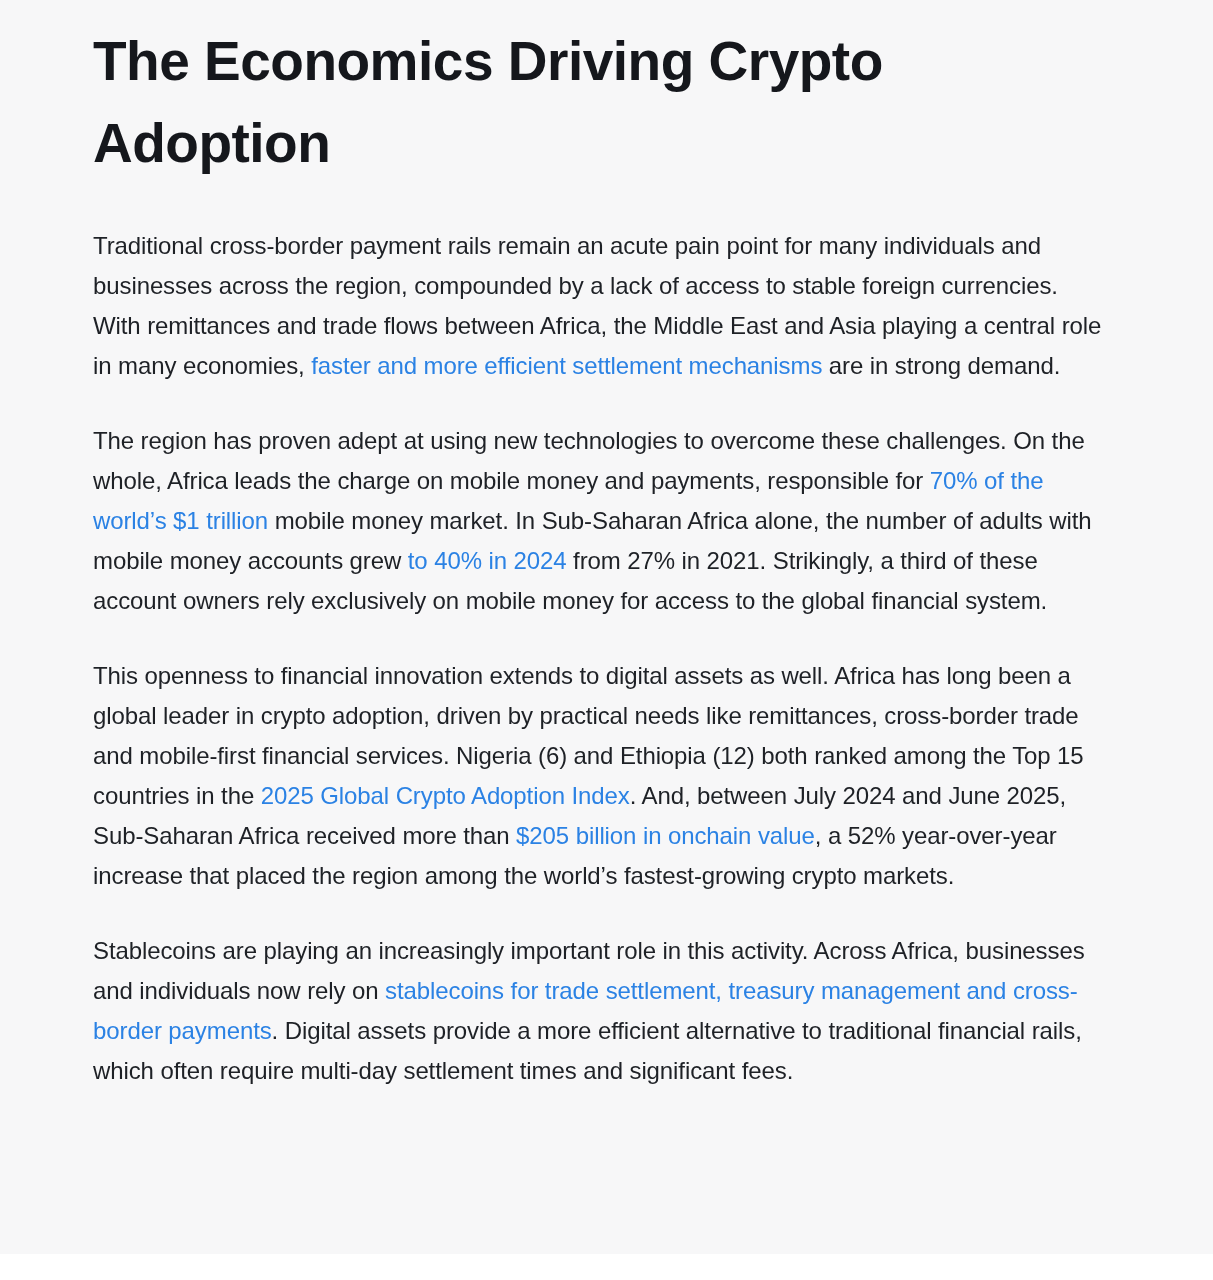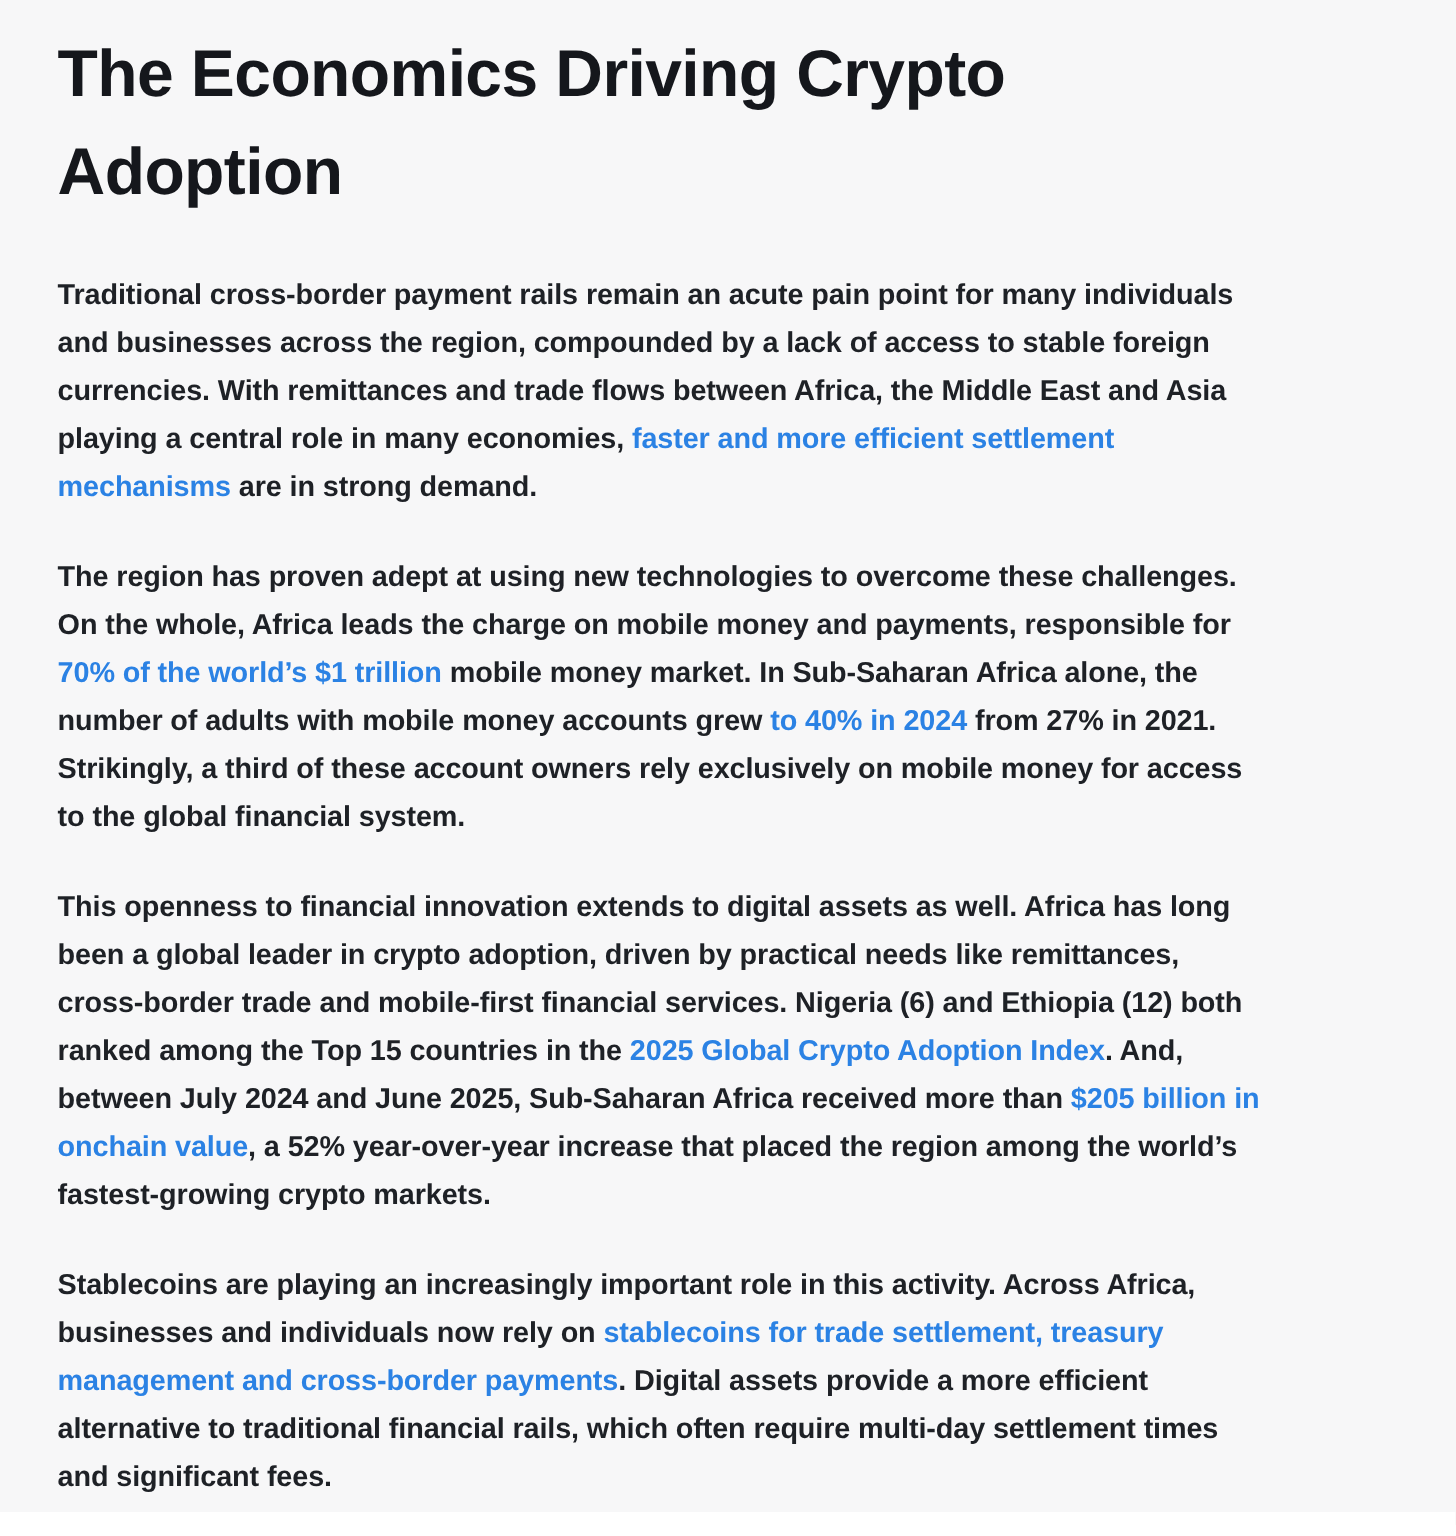--- a/index.html
+++ b/index.html
@@ -9,39 +9,39 @@
   body {
     width: 1213px;
     min-height: 1280px;
     background: #f7f7f8;
     font-family: "Liberation Sans", sans-serif;
     color: #1e2126;
     position: relative;
     overflow-x: hidden;
   }
   .article {
-    padding: 20px 95px 0 48px;
+    padding: 20px 95px 0 93px;
     max-width: 1012px;
   }
   h1.page-title {
     margin: 0 0 42px 0;
     font-size: 55px;
     line-height: 82px;
     font-weight: 600;
     letter-spacing: -0.5px;
     color: #15171c;
   }
   h1.page-title .title-line {
     display: block;
   }
   .body-copy p {
     margin: 0 0 35px 0;
     font-size: 24px;
     line-height: 40px;
-    font-weight: 700;
+    font-weight: 400;
     letter-spacing: -0.1px;
   }
   a.inline-link {
     text-decoration: none;
     cursor: pointer;
   }
   .bottom-band {
     position: absolute;
     left: 0;
     bottom: 0;

